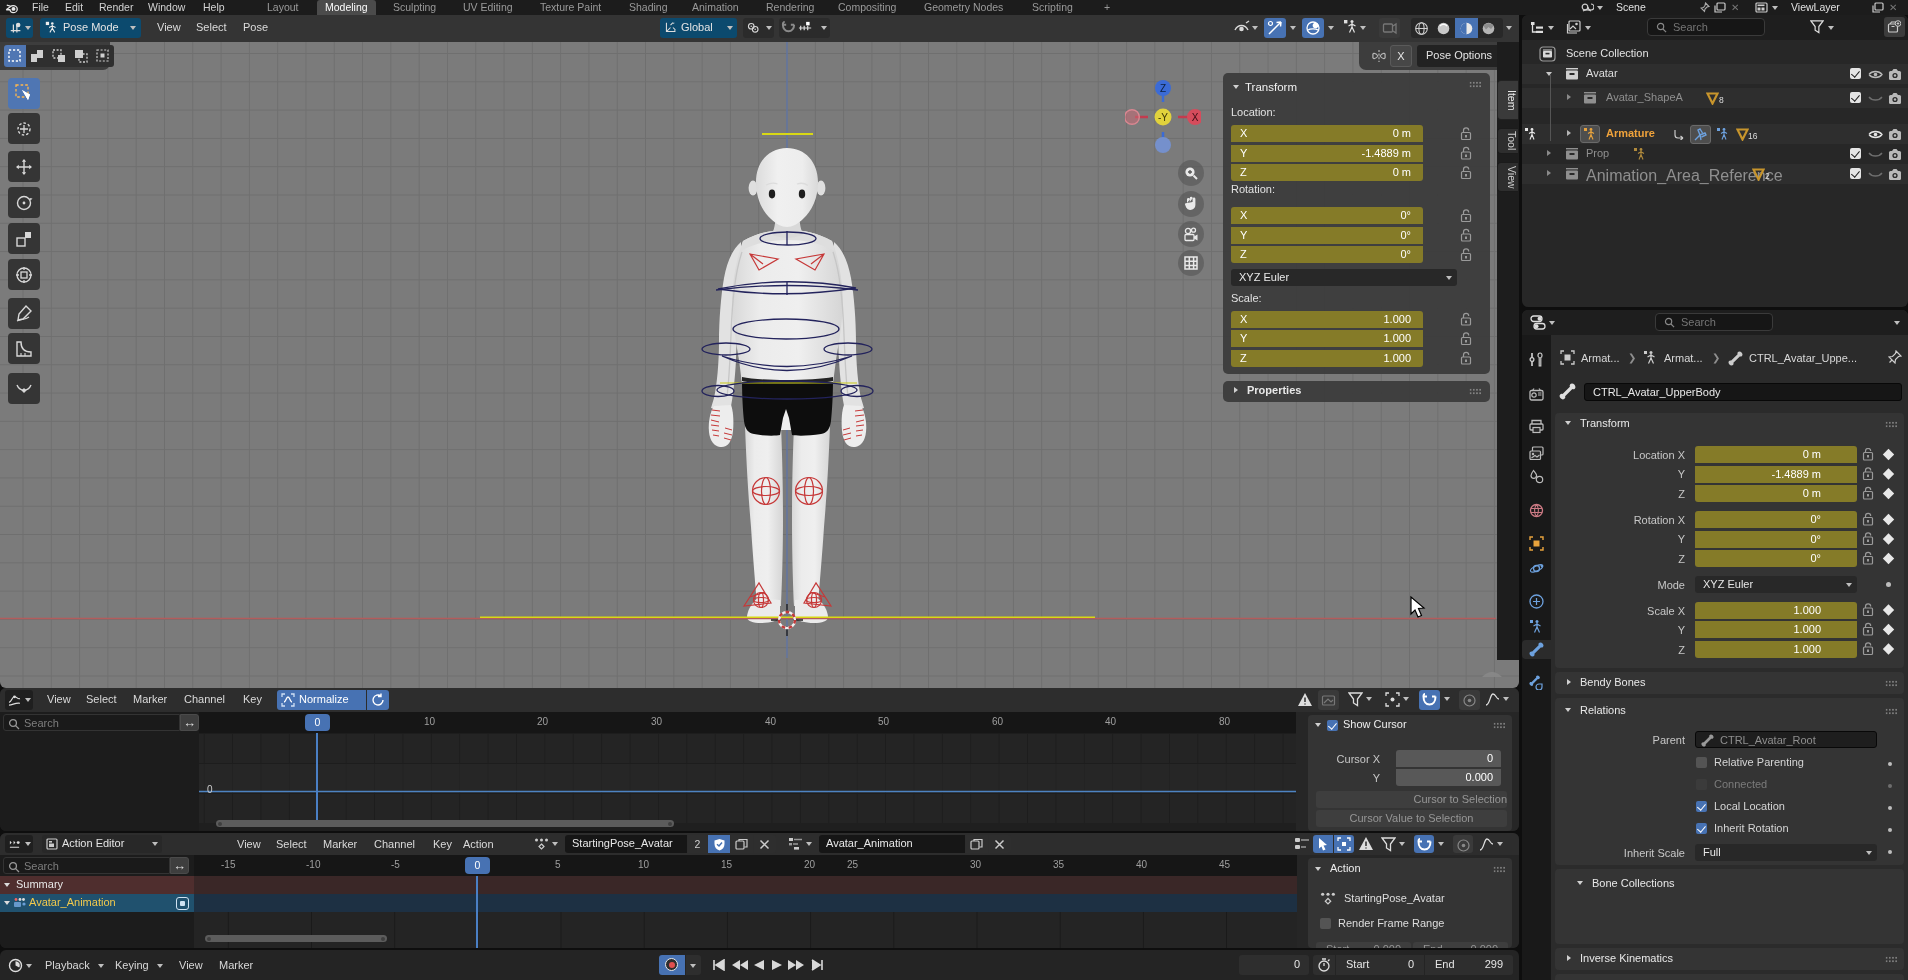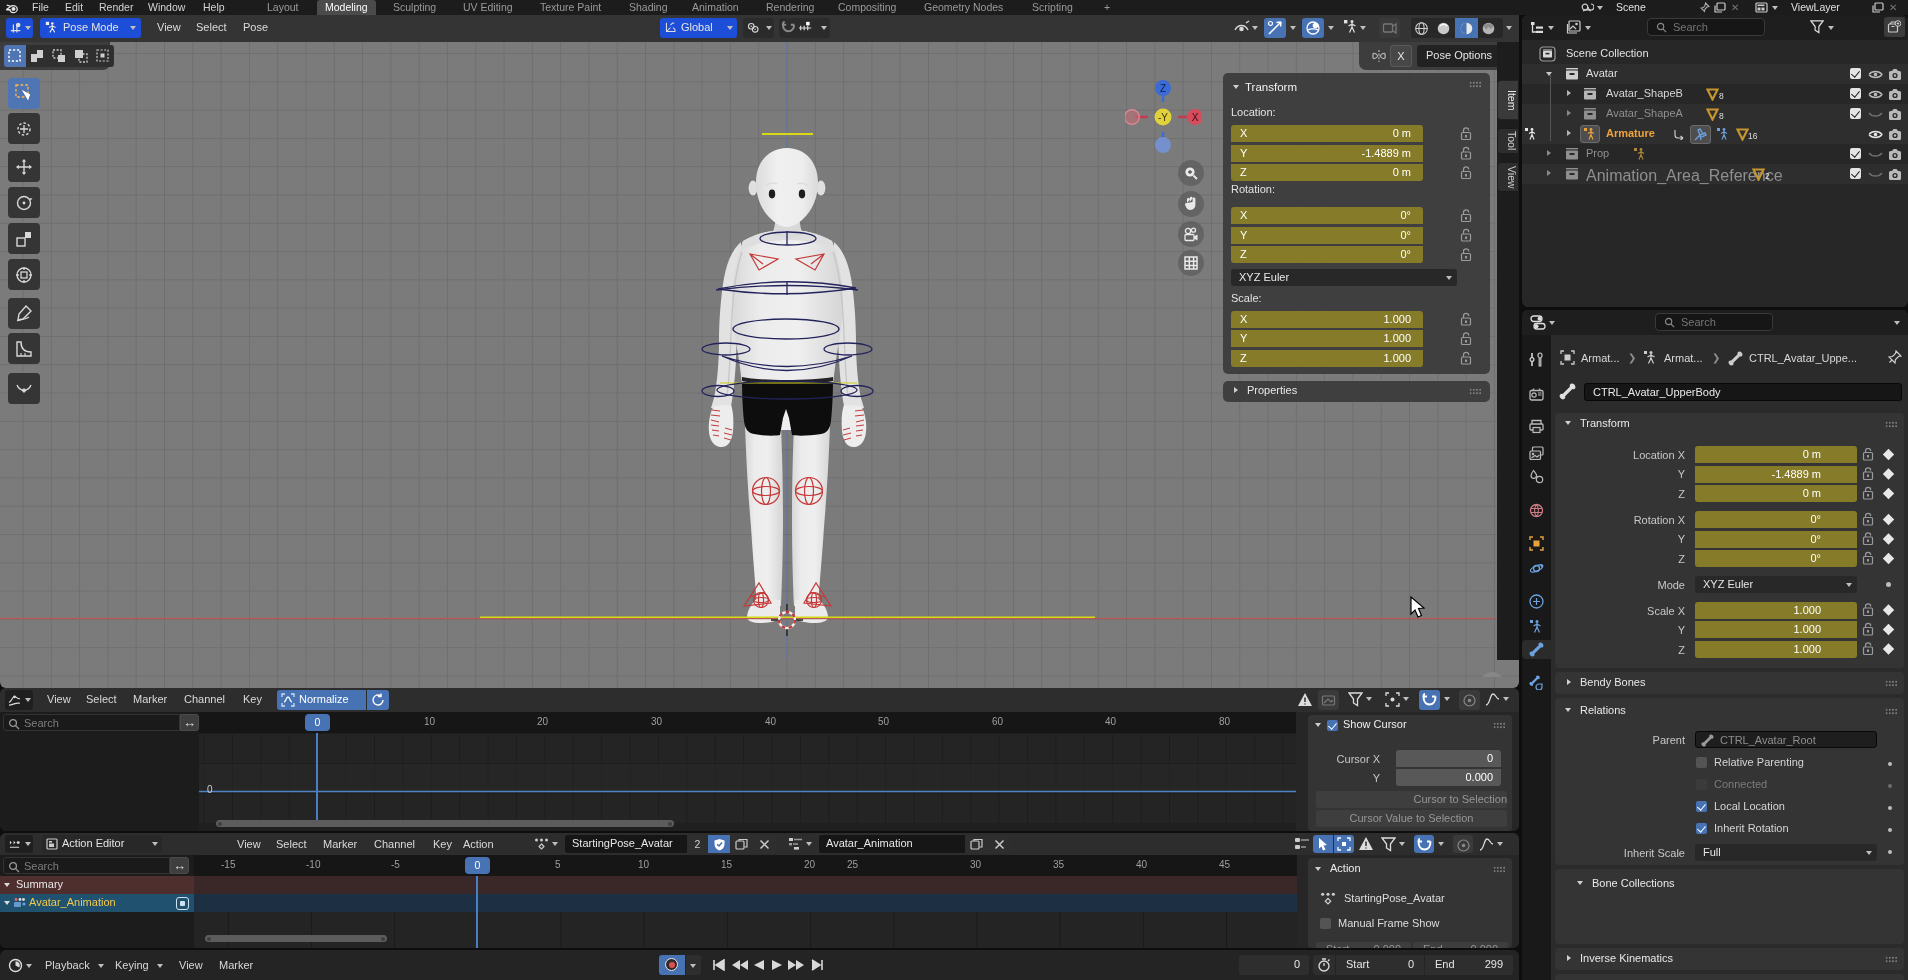--- a/index.html
+++ b/index.html
@@ -13,30 +13,30 @@
 #topbar .m { position:absolute; top:1px; font-size:10.5px; color:#d3d3d3; }
 #topbar .tab { position:absolute; top:0px; height:15px; line-height:15px; font-size:10.5px; color:#9a9a9a; padding:0 8px; }
 #topbar .tab.act { background:#4b4b4b; color:#fdfdfd; border-radius:3px 3px 0 0; }
 
 #vp { position:absolute; left:0; top:15px; width:1519px; height:673px; background:#7b7b7b; overflow:hidden; border-radius:0 0 6px 6px; }
 #vpgrid { position:absolute; left:0; top:27px; width:1519px; height:646px;
   background-image:linear-gradient(#6f6f6f 1px, transparent 1px), linear-gradient(90deg,#6f6f6f 1px, transparent 1px);
   background-size:28.3px 28.3px; background-position:22.5px 11px; }
 #vph { position:absolute; left:0; top:0; width:1519px; height:27px; background:#343434; }
 #vph .m { position:absolute; top:6px; font-size:11px; color:#dcdcdc; }
-.hdrbtn { position:absolute; background:#1d4ed8; border-radius:3px; color:#e4e4e4; font-size:11px; }
+.hdrbtn { position:absolute; background:#0c4a6e; border-radius:3px; color:#e4e4e4; font-size:11px; }
 
 #tsl { position:absolute; left:0; top:27px; height:28px; width:110px; background:#3d3d3d; border-radius:0 0 7px 0; }
 #tsr { position:absolute; right:0; top:27px; height:28px; width:160px; background:#3d3d3d; border-radius:0 0 0 7px; }
 
 .tb { position:absolute; left:8px; width:32px; height:31px; background:#353535; border-radius:4px; }
 .tb.act { background:#4f76b3; }
 
 #npanel { position:absolute; left:1223px; top:58px; width:267px; background:#3b3b3bee; border-radius:5px; }
-#nprops { position:absolute; left:1223px; top:366px; width:267px; height:21px; background:#3b3b3bee; border-radius:5px; color:#e8e8e8; font-size:11px; }
+#nprops { position:absolute; left:1223px; top:366px; width:267px; height:21px; background:#3b3b3bee; border-radius:5px; color:#e8e8e8; font-size:11px;font-weight:bold; }
 .ytab { position:absolute; left:1497px; width:21px; background:#2e2e2e; color:#cfcfcf; font-size:10.5px; border-radius:4px 0 0 4px; writing-mode:vertical-rl; text-align:center; border:1px solid #1b1b1b; border-right:none;}
 .yfield { background:#857b28; color:#fff; height:17px; line-height:17px; font-size:11px; text-align:right; position:absolute; }
 .nfield { background:#857b28; color:#fff; height:17px; line-height:17px; font-size:11px; position:absolute; border-radius:2px; }
 
 #outliner { position:absolute; left:1522px; top:15px; width:386px; height:292px; background:#272727; border-radius:6px 6px 6px 6px; overflow:hidden; }
 #outhdr { position:absolute; left:0; top:0; width:386px; height:25px; background:#1e1e1e; }
 #props { position:absolute; left:1522px; top:310px; width:386px; height:670px; background:#2b2b2b; overflow:hidden; border-radius:6px 6px 0 0; }
 #prophdr { position:absolute; left:0; top:0; width:386px; height:25px; background:#1e1e1e; }
 #ptabs { position:absolute; left:0; top:25px; width:29px; height:645px; background:#191919; }
 .panel { position:absolute; background:#343434; border-radius:4px; }
@@ -864,21 +864,21 @@
       <span style="position:absolute;left:22px;top:4px;color:#eee;font-size:11px">Action</span>
       <div class="dots6" style="right:6px;top:8px"></div>
       <svg class="abs" style="left:12px;top:33px" width="16" height="15" viewBox="0 0 15 14">
           <circle cx="2.5" cy="3" r="1.5" fill="#ccc"></circle>
           <circle cx="7.5" cy="3" r="1.5" fill="#ccc"></circle>
           <circle cx="12.5" cy="3" r="1.5" fill="#ccc"></circle>
           <path d="M7.5 7 l2.5 2.5 l-2.5 2.5 l-2.5 -2.5 z" fill="none" stroke="#ccc" stroke-width="1.2"></path>
         </svg>
       <span style="position:absolute;left:36px;top:34px;color:#ddd;font-size:11px">StartingPose_Avatar</span>
       <div class="chk" style="left:12px;top:60px"></div>
-      <span style="position:absolute;left:30px;top:59px;color:#ddd;font-size:11px">Manual Frame Show</span>
+      <span style="position:absolute;left:30px;top:59px;color:#ddd;font-size:11px">Render Frame Range</span>
       <div class="abs" style="left:8px;top:84px;width:95px;height:16px;background:#3e3e3e;border-radius:3px;color:#969696;font-size:11px">
           <span style="position:absolute;left:10px;top:1px">Start</span>
           <span style="position:absolute;right:10px;top:1px">0.000</span>
         </div>
       <div class="abs" style="left:105px;top:84px;width:95px;height:16px;background:#3e3e3e;border-radius:3px;color:#969696;font-size:11px">
           <span style="position:absolute;left:10px;top:1px">End</span>
           <span style="position:absolute;right:10px;top:1px">0.000</span>
         </div>
     </div>
   </div>
@@ -1014,21 +1014,21 @@
           <path d="M1 5.5 C4 1.5 11 1.5 14 5.5 C11 9.5 4 9.5 1 5.5" fill="none" stroke="#b9b9b9" stroke-width="1.3"></path>
           <circle cx="7.5" cy="5.5" r="1.8" fill="#b9b9b9"></circle>
         </svg>
       <svg class="abs" style="left:366px;top:4px" width="14" height="13" viewBox="0 0 14 13">
           <rect x="1" y="3" width="12" height="9" rx="1.5" fill="#b9b9b9"></rect>
           <path d="M4 3 L5.5 1 H8.5 L10 3" fill="#b9b9b9"></path>
           <circle cx="7" cy="7.5" r="2.6" fill="#2a2a2a"></circle>
           <circle cx="7" cy="7.5" r="1.2" fill="#b9b9b9"></circle>
         </svg>
     </div>
-    <div class="abs" style="left:0;top:89px;width:386px;height:20px;background:#2e2e2e">
+    <div class="abs" style="left:0;top:73px;width:386px;height:20px;background:#2e2e2e">
       <span class="carat" style="position:absolute;left:45px;top:6px;border-left-color:#8a8a8a"></span>
       <svg class="abs" style="left:61px;top:4px" width="14" height="12" viewBox="0 0 14 12">
           <rect x="1" y="2.5" width="12" height="9" rx="1" fill="#8f8f8f"></rect>
           <rect x="1" y="0" width="12" height="1.4" fill="#8f8f8f"></rect>
           <rect x="4.5" y="5" width="5" height="2" fill="#2a2a2a"></rect>
         </svg>
       <span class="abs" style="left:84px;top:3px;color:#8f8f8f;font-size:11px">Avatar_ShapeA</span>
       <svg class="abs" style="left:184px;top:4px" width="13" height="13" viewBox="0 0 13 13">
           <path d="M1.5 1.5 H11.5 L6.5 11.5 Z" fill="none" stroke="#c8952c" stroke-width="2.2"></path>
         </svg>

